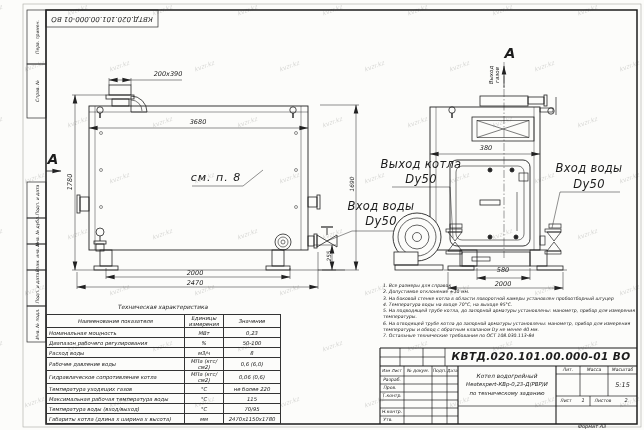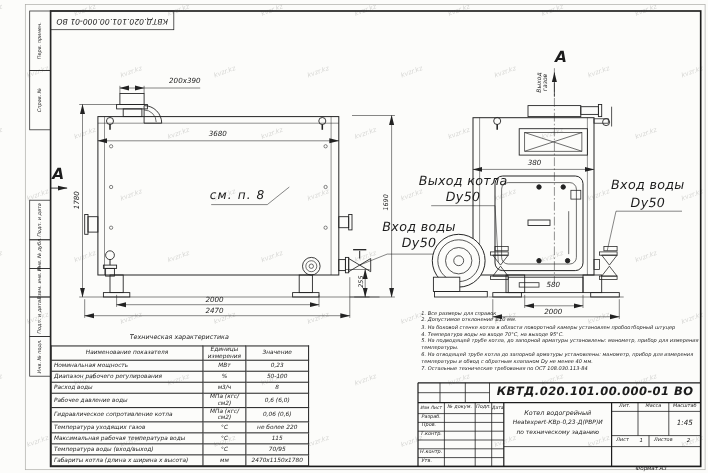--- a/index.html
+++ b/index.html
@@ -337,21 +337,21 @@
     <div class="ct" style="left:216px;top:178px;font-size:11px;letter-spacing:1px;">см. п. 8</div>
     <div class="ct callout" style="left:381px;top:206px;">Вход воды</div>
     <div class="ct callout" style="left:381px;top:221px;">Dy50</div>
     <div class="ct callout" style="left:421px;top:164px;">Выход котла</div>
     <div class="ct callout" style="left:421px;top:179px;">Dy50</div>
 
     <div class="ct sec" style="left:510px;top:53px;">А</div>
     <div class="rt pre" style="left:494px;top:75px;font-size:5.5px;">Выход
 газов</div>
     <div class="ct dim" style="left:486px;top:148px;">380</div>
-    <div class="ct dim" style="left:503px;top:259px;">580</div>
+    <div class="ct dim" style="left:503px;top:270px;">580</div>
     <div class="ct dim" style="left:503px;top:283.5px;">2000</div>
     <div class="ct callout" style="left:589px;top:168px;">Вход воды</div>
     <div class="ct callout" style="left:589px;top:184px;">Dy50</div>
 
     <div class="ct" style="left:163px;top:307px;font-size:5.8px;">Техническая характеристика</div>
 
     <div class="ct" style="left:541px;top:357px;font-size:10.5px;font-weight:bold;letter-spacing:.4px;">КВТД.020.101.00.000-01  ВО</div>
     <div class="ct" style="left:507px;top:376px;font-size:5.8px;">Котел водогрейный</div>
     <div class="ct" style="left:507px;top:385px;font-size:5.4px;">Heatexpert-КВр-0,23-Д(РВР)И</div>
     <div class="ct" style="left:507px;top:394px;font-size:5.4px;">по техническому заданию</div>
@@ -360,21 +360,21 @@
     <div class="ct tiny" style="left:439.5px;top:371px;">Подп.</div>
     <div class="ct tiny" style="left:452.5px;top:371px;font-size:4px;">Дата</div>
     <div class="ct tiny" style="left:392px;top:380px;">Разраб.</div>
     <div class="ct tiny" style="left:390px;top:388px;">Пров.</div>
     <div class="ct tiny" style="left:392px;top:396px;">Т.контр.</div>
     <div class="ct tiny" style="left:392px;top:412px;">Н.контр.</div>
     <div class="ct tiny" style="left:388px;top:420px;">Утв.</div>
     <div class="ct tiny" style="left:568px;top:370px;">Лит.</div>
     <div class="ct tiny" style="left:594px;top:370px;">Масса</div>
     <div class="ct tiny" style="left:622.5px;top:370px;">Масштаб</div>
-    <div class="ct" style="left:622.5px;top:385px;font-size:6.5px;">1:45</div>
+    <div class="ct" style="left:622.5px;top:385px;font-size:6.5px;">5:15</div>
     <div class="ct tiny" style="left:566px;top:401px;">Лист</div>
     <div class="ct" style="left:583px;top:401px;font-size:5px;">1</div>
     <div class="ct tiny" style="left:603px;top:401px;">Листов</div>
     <div class="ct" style="left:626px;top:401px;font-size:5px;">2</div>
     <div class="ct" style="left:592px;top:427px;font-size:5px;">Формат  А3</div>
   </div>
 
   <table id="spec">
     <colgroup>
         <col class="c1">

